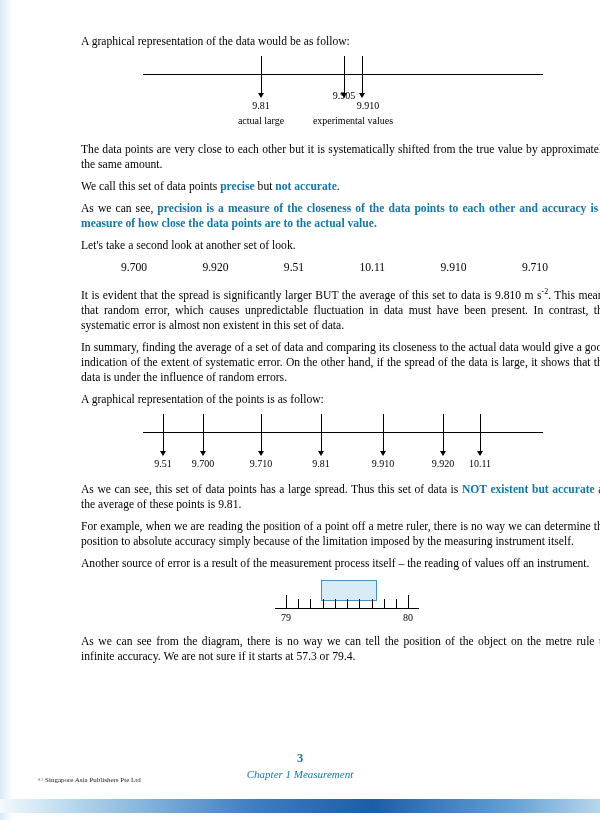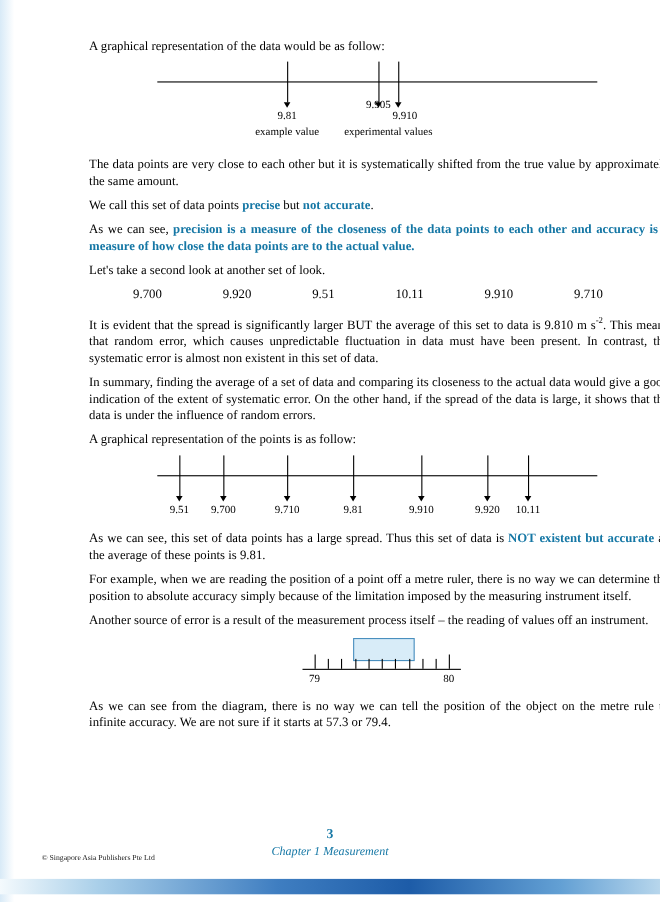--- a/index.html
+++ b/index.html
@@ -67,21 +67,21 @@
         <div class="shaft"></div>
         <div class="head"></div>
       </div>
     <div class="arrow" style="left:281px;top:0;">
         <div class="shaft"></div>
         <div class="head"></div>
       </div>
     <div class="dlabel" style="left:180px;top:44px;">9.81</div>
     <div class="dlabel" style="left:255px;top:34px;padding-left:16px;">9.905</div>
     <div class="dlabel" style="left:287px;top:44px;">9.910</div>
-    <div class="dlabel" style="left:180px;top:59px;">example value</div>
+    <div class="dlabel" style="left:180px;top:59px;">actual large</div>
     <div class="dlabel" style="left:272px;top:59px;">experimental values</div>
   </div>
 
   <p>The data points are very close to each other but it is systematically shifted from the true value by approximately the same amount.</p>
 
   <p><span>We call this set of data points </span><span class="accent">precise</span><span> but </span><span class="accent">not accurate</span><span>.</span></p>
 
   <p><span>As we can see, </span><span class="accent">precision is a measure of the closeness of the data points to each other and accuracy is a measure of how close the data points are to the actual value.</span></p>
 
   <p>Let's take a second look at another set of look.</p>

